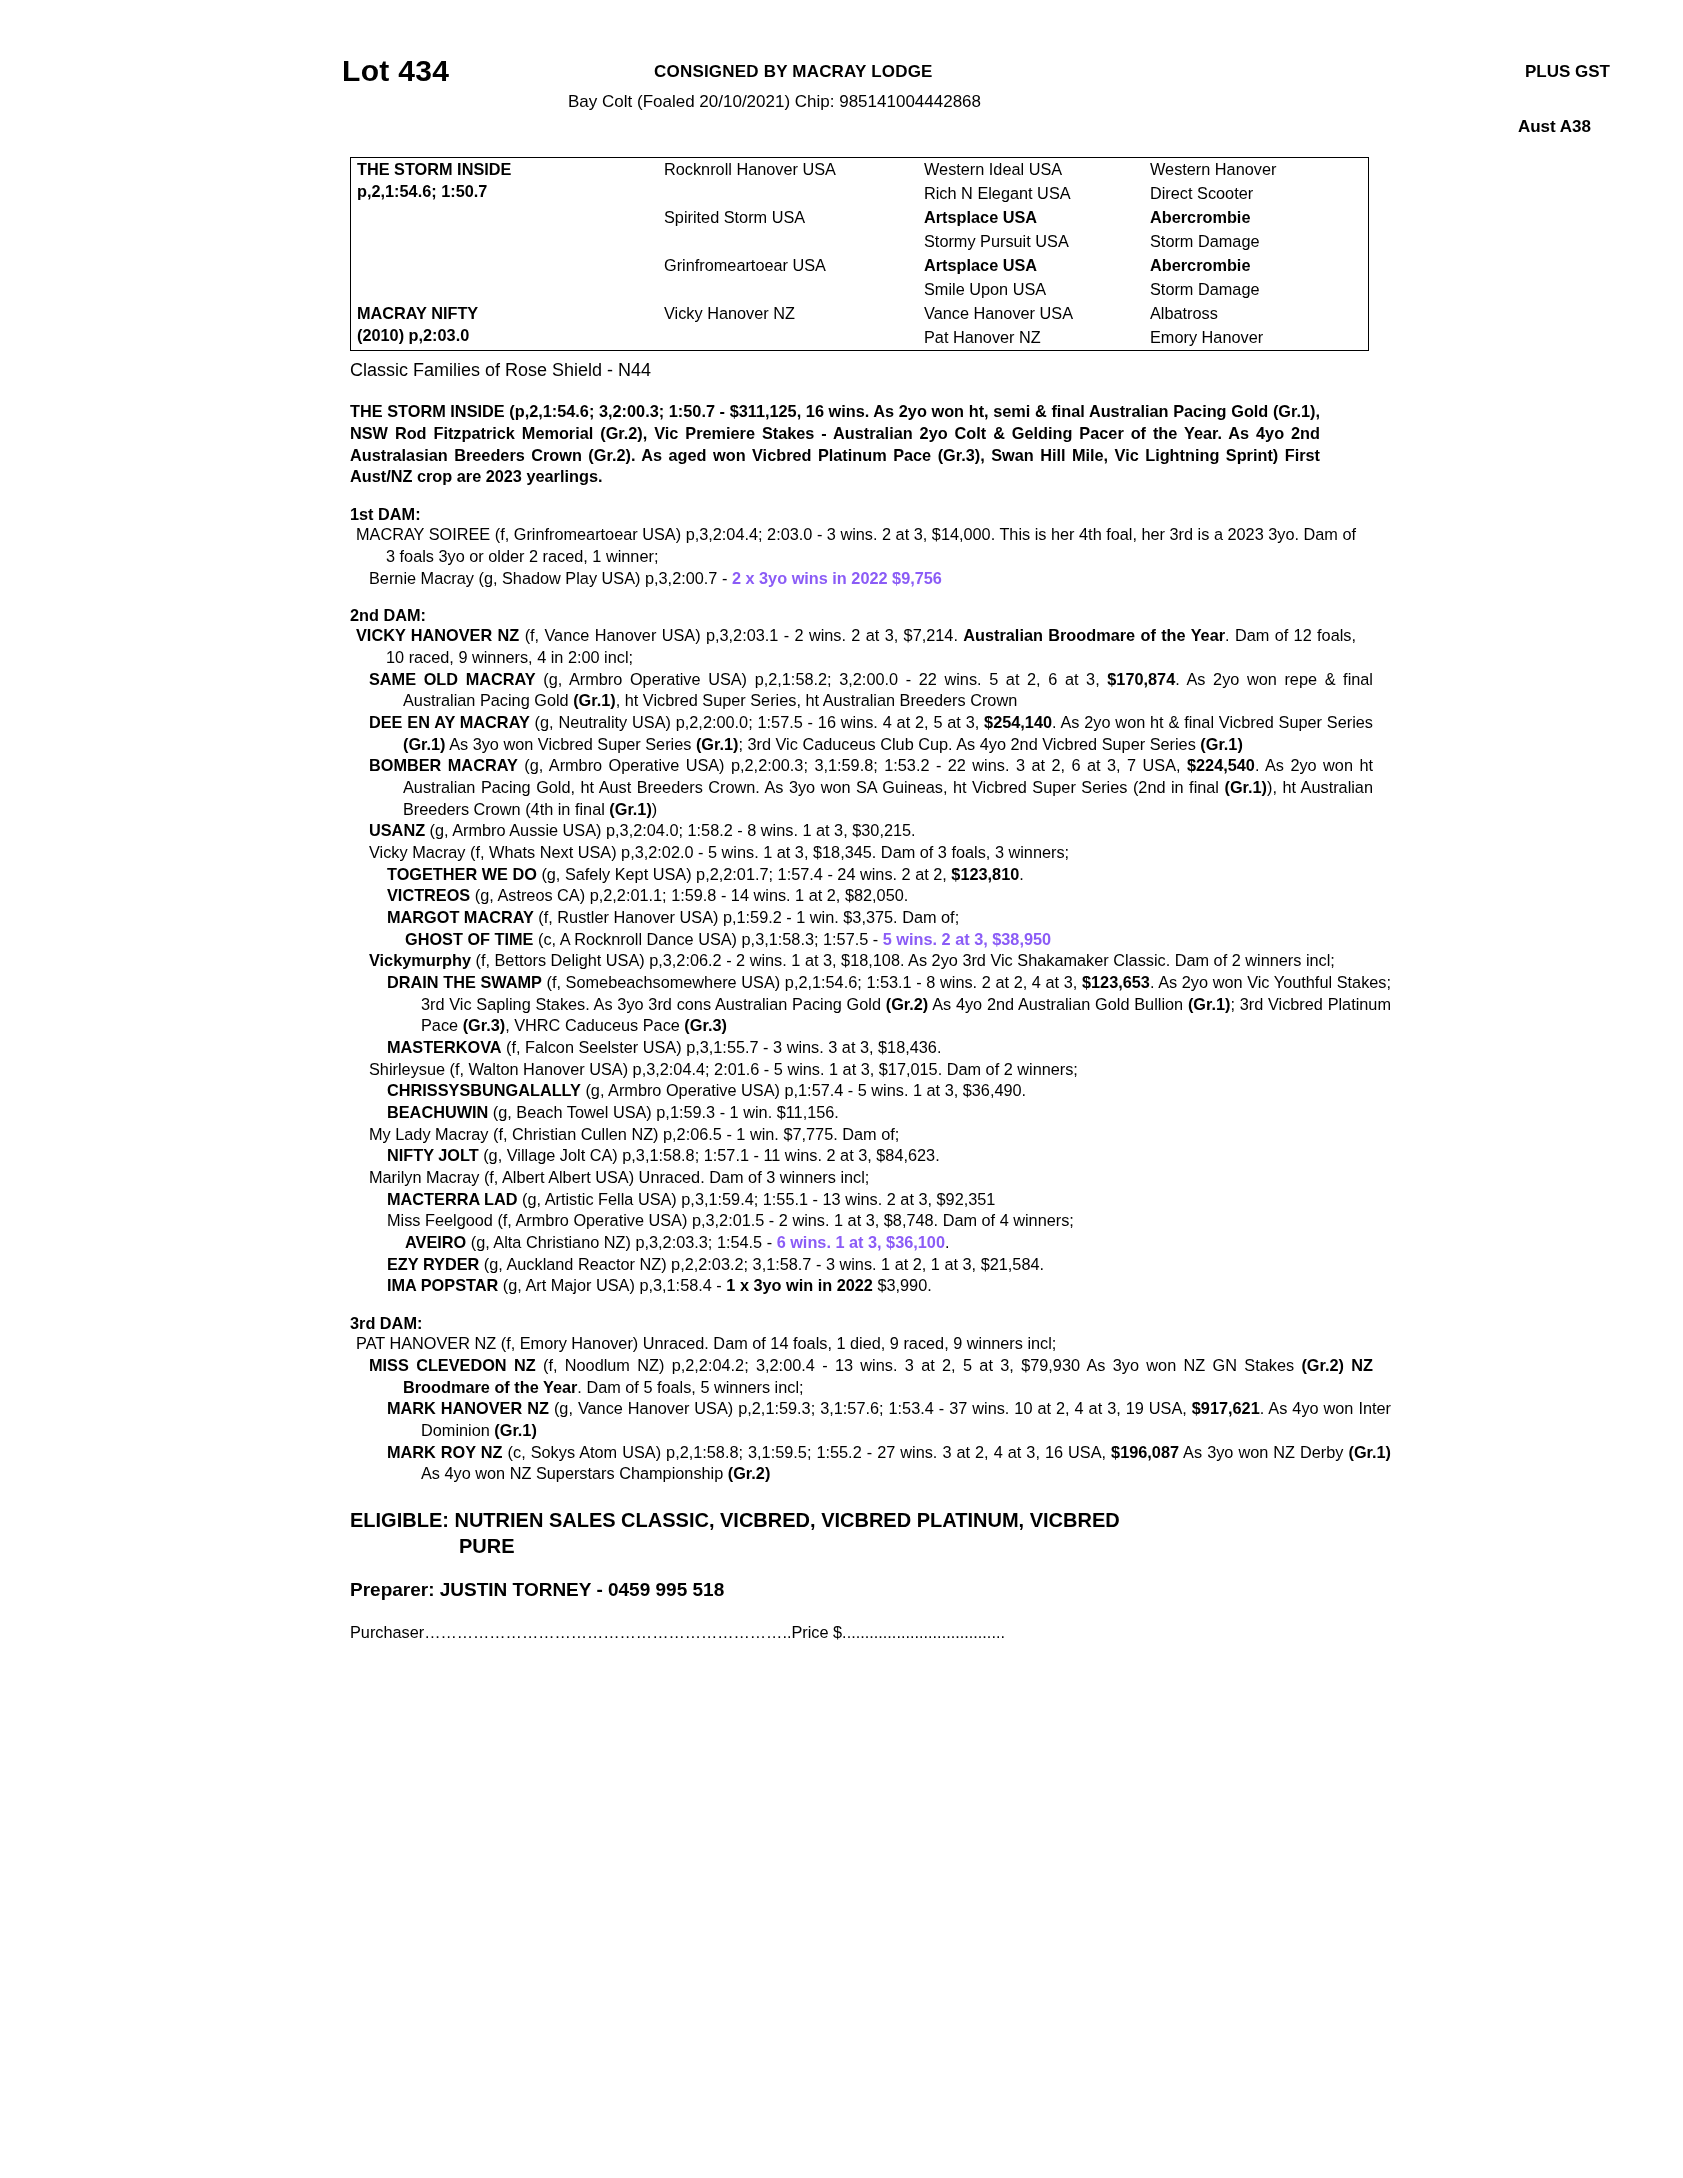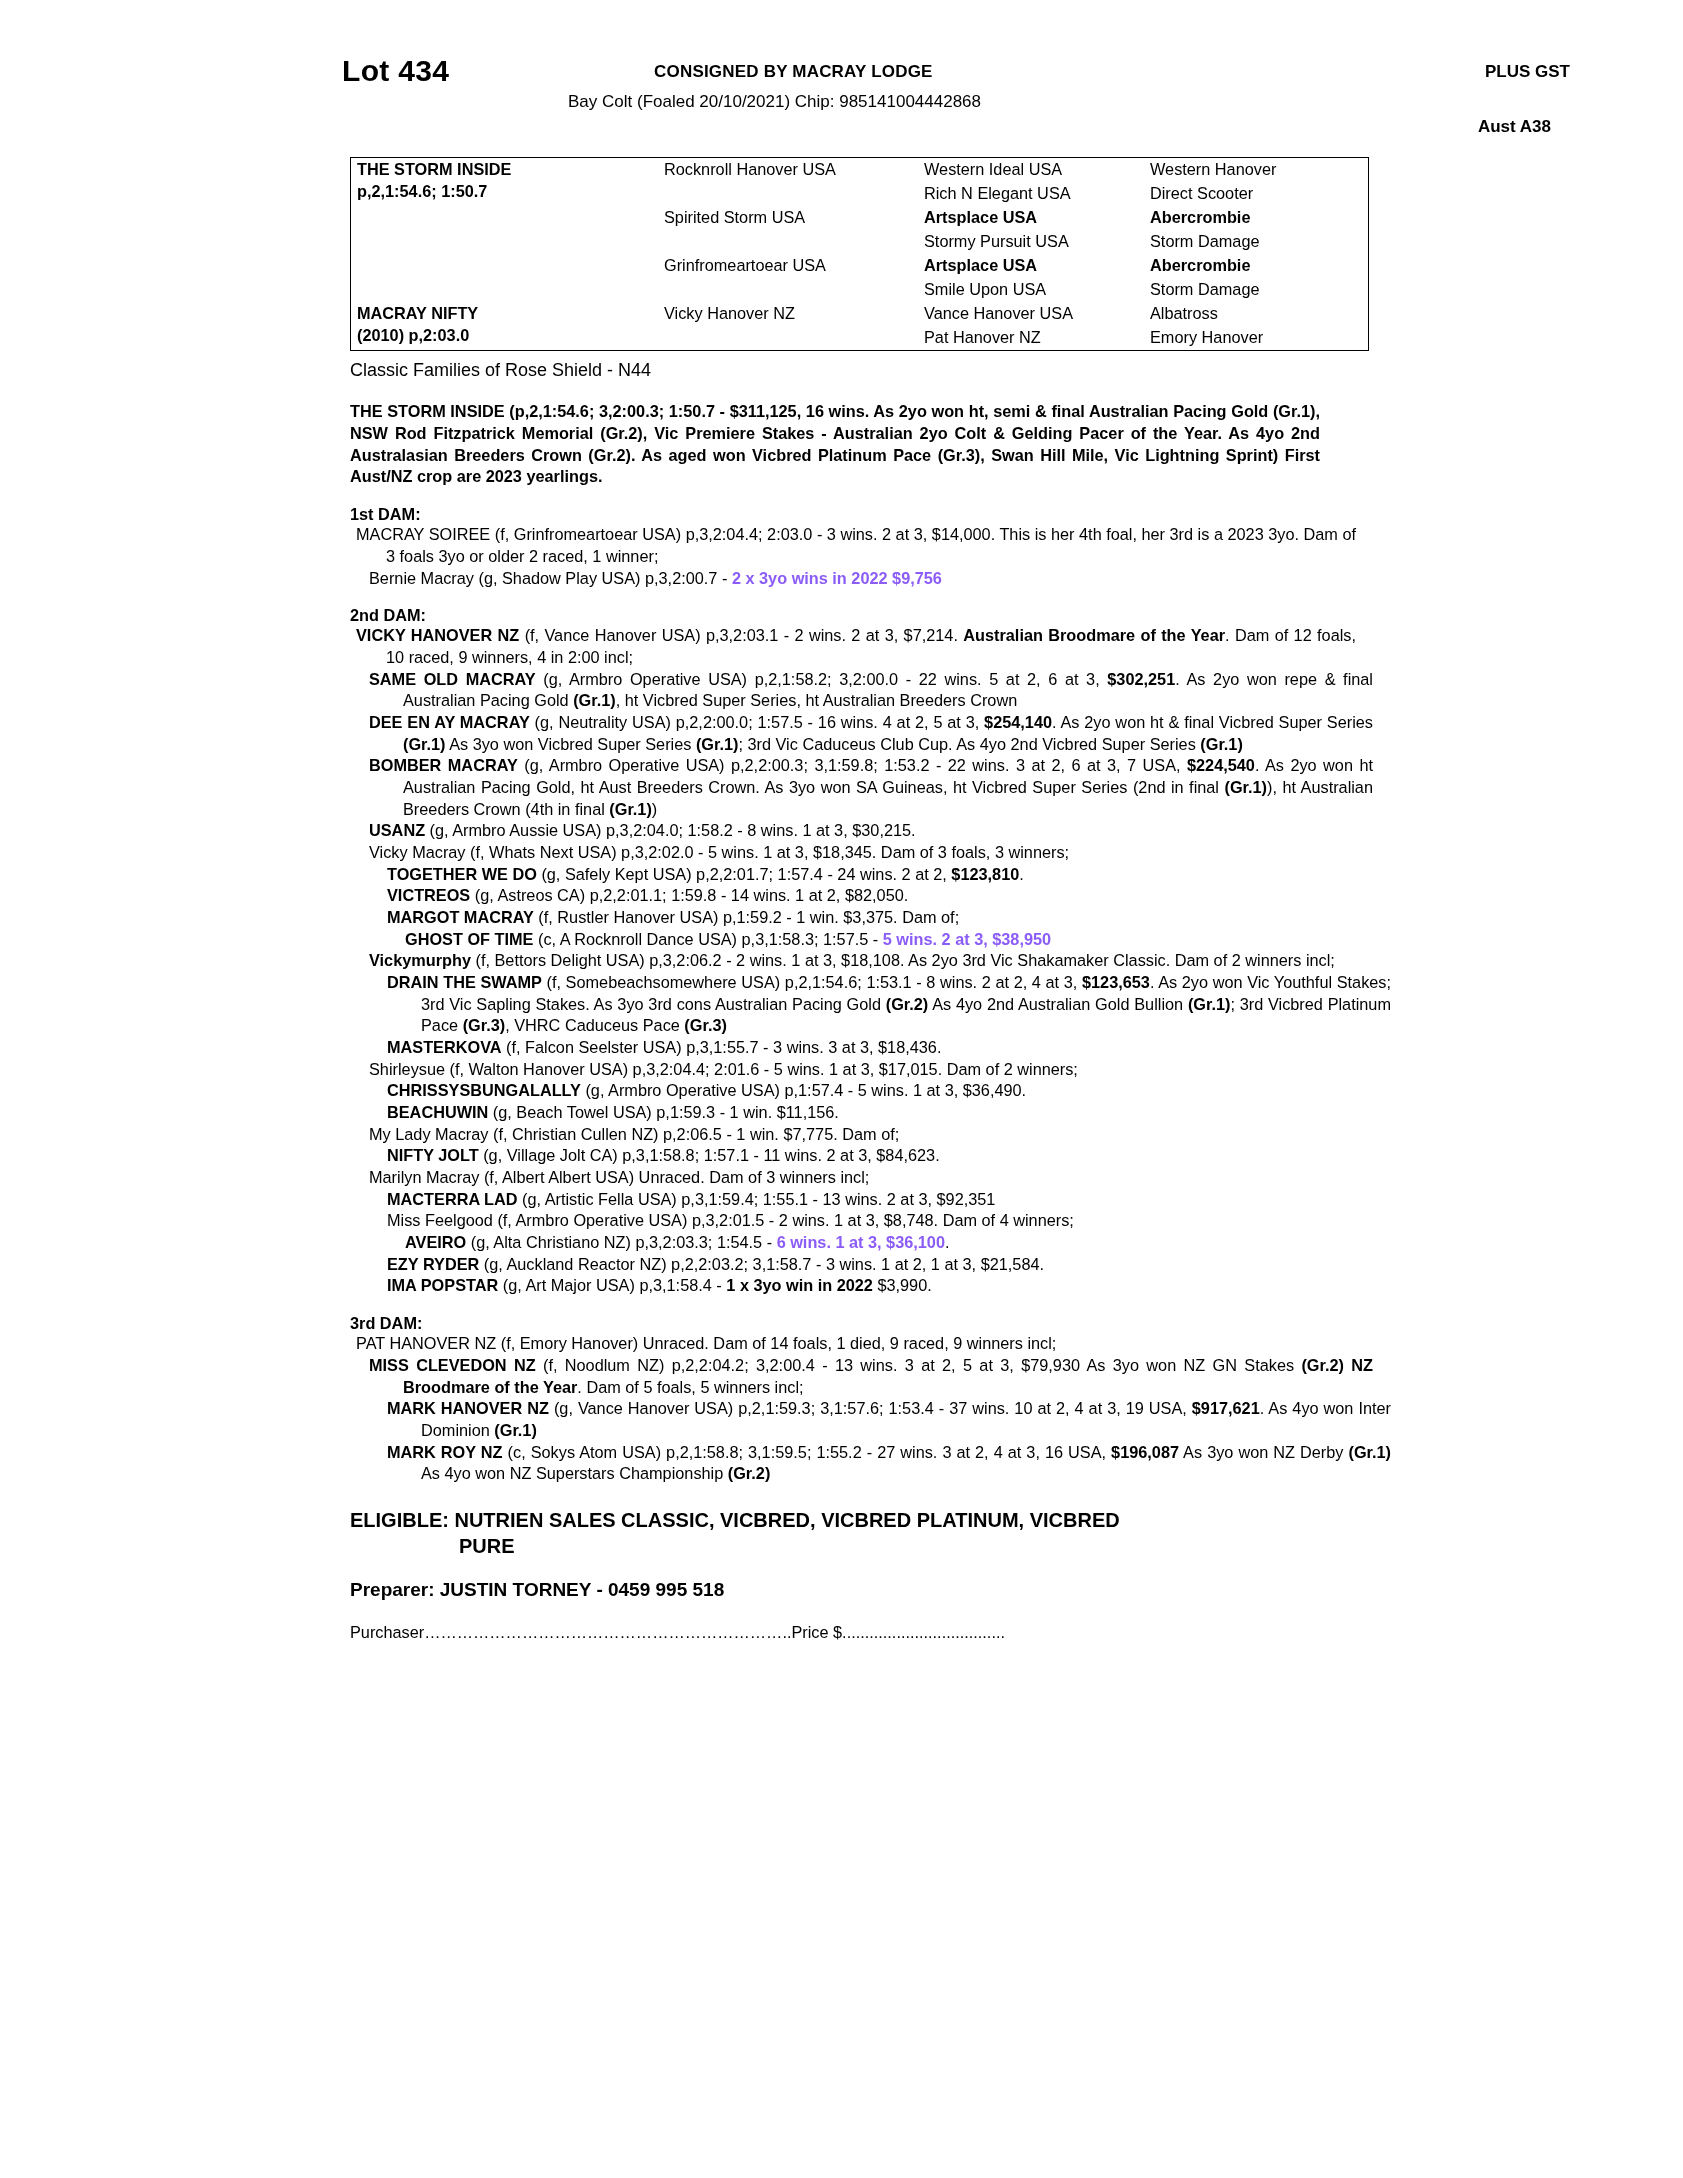--- a/index.html
+++ b/index.html
@@ -11,21 +11,21 @@
     width: 1683px;
     height: 2178px;
     font-family: "Liberation Sans", sans-serif;
     color: #000000;
   }
   .page {
     position: relative;
     width: 1683px;
     height: 2178px;
     box-sizing: border-box;
-    padding: 44px 89px 0 342px;
+    padding: 44px 49px 0 342px;
     border-radius: 27px;
   }
   
   .header {
     position: relative;
     height: 109px;
   }
   .lot-number {
     position: absolute;
     left: 0;
@@ -206,21 +206,21 @@
 
   <div class="section-title">1st DAM:</div>
   <div>
     <div class="entry hang0">MACRAY SOIREE (f, Grinfromeartoear USA) p,3,2:04.4; 2:03.0 - 3 wins. 2 at 3, $14,000. This is her 4th foal, her 3rd is a 2023 3yo. Dam of 3 foals 3yo or older 2 raced, 1 winner;</div>
     <div class="entry hang1">Bernie Macray (g, Shadow Play USA) p,3,2:00.7 - <span class="red">2 x 3yo wins in 2022 $9,756</span></div>
   </div>
 
   <div class="section-title">2nd DAM:</div>
   <div>
       <div class="entry hang0"><b>VICKY HANOVER NZ</b> (f, Vance Hanover USA) p,3,2:03.1 - 2 wins. 2 at 3, $7,214. <b>Australian Broodmare of the Year</b>. Dam of 12 foals, 10 raced, 9 winners, 4 in 2:00 incl;</div>
-      <div class="entry hang1"><b>SAME OLD MACRAY</b> (g, Armbro Operative USA) p,2,1:58.2; 3,2:00.0 - 22 wins. 5 at 2, 6 at 3, <b>$302,251</b>. As 2yo won repe &amp; final Australian Pacing Gold <b>(Gr.1)</b>, ht Vicbred Super Series, ht Australian Breeders Crown</div>
+      <div class="entry hang1"><b>SAME OLD MACRAY</b> (g, Armbro Operative USA) p,2,1:58.2; 3,2:00.0 - 22 wins. 5 at 2, 6 at 3, <b>$170,874</b>. As 2yo won repe &amp; final Australian Pacing Gold <b>(Gr.1)</b>, ht Vicbred Super Series, ht Australian Breeders Crown</div>
       <div class="entry hang1"><b>DEE EN AY MACRAY</b> (g, Neutrality USA) p,2,2:00.0; 1:57.5 - 16 wins. 4 at 2, 5 at 3, <b>$254,140</b>. As 2yo won ht &amp; final Vicbred Super Series <b>(Gr.1)</b> As 3yo won Vicbred Super Series <b>(Gr.1)</b>; 3rd Vic Caduceus Club Cup. As 4yo 2nd Vicbred Super Series <b>(Gr.1)</b></div>
       <div class="entry hang1"><b>BOMBER MACRAY</b> (g, Armbro Operative USA) p,2,2:00.3; 3,1:59.8; 1:53.2 - 22 wins. 3 at 2, 6 at 3, 7 USA, <b>$224,540</b>. As 2yo won ht Australian Pacing Gold, ht Aust Breeders Crown. As 3yo won SA Guineas, ht Vicbred Super Series (2nd in final <b>(Gr.1)</b>), ht Australian Breeders Crown (4th in final <b>(Gr.1)</b>)</div>
       <div class="entry hang1"><b>USANZ</b> (g, Armbro Aussie USA) p,3,2:04.0; 1:58.2 - 8 wins. 1 at 3, $30,215.</div>
       <div class="entry hang1">Vicky Macray (f, Whats Next USA) p,3,2:02.0 - 5 wins. 1 at 3, $18,345. Dam of 3 foals, 3 winners;</div>
       <div class="entry hang2"><b>TOGETHER WE DO</b> (g, Safely Kept USA) p,2,2:01.7; 1:57.4 - 24 wins. 2 at 2, <b>$123,810</b>.</div>
       <div class="entry hang2"><b>VICTREOS</b> (g, Astreos CA) p,2,2:01.1; 1:59.8 - 14 wins. 1 at 2, $82,050.</div>
       <div class="entry hang2"><b>MARGOT MACRAY</b> (f, Rustler Hanover USA) p,1:59.2 - 1 win. $3,375. Dam of;</div>
       <div class="entry hang3"><b>GHOST OF TIME</b> (c, A Rocknroll Dance USA) p,3,1:58.3; 1:57.5 - <span class="red">5 wins. 2 at 3, $38,950</span></div>
       <div class="entry hang1"><b>Vickymurphy</b> (f, Bettors Delight USA) p,3,2:06.2 - 2 wins. 1 at 3, $18,108. As 2yo 3rd Vic Shakamaker Classic. Dam of 2 winners incl;</div>
       <div class="entry hang2"><b>DRAIN THE SWAMP</b> (f, Somebeachsomewhere USA) p,2,1:54.6; 1:53.1 - 8 wins. 2 at 2, 4 at 3, <b>$123,653</b>. As 2yo won Vic Youthful Stakes; 3rd Vic Sapling Stakes. As 3yo 3rd cons Australian Pacing Gold <b>(Gr.2)</b> As 4yo 2nd Australian Gold Bullion <b>(Gr.1)</b>; 3rd Vicbred Platinum Pace <b>(Gr.3)</b>, VHRC Caduceus Pace <b>(Gr.3)</b></div>

